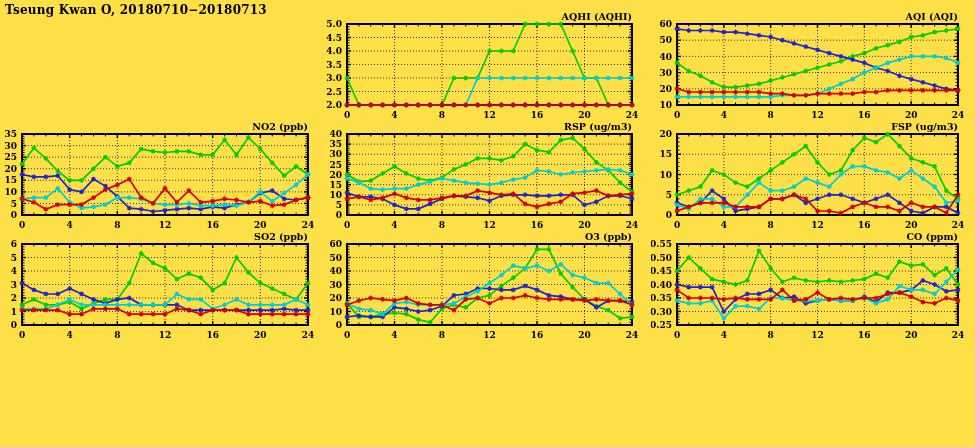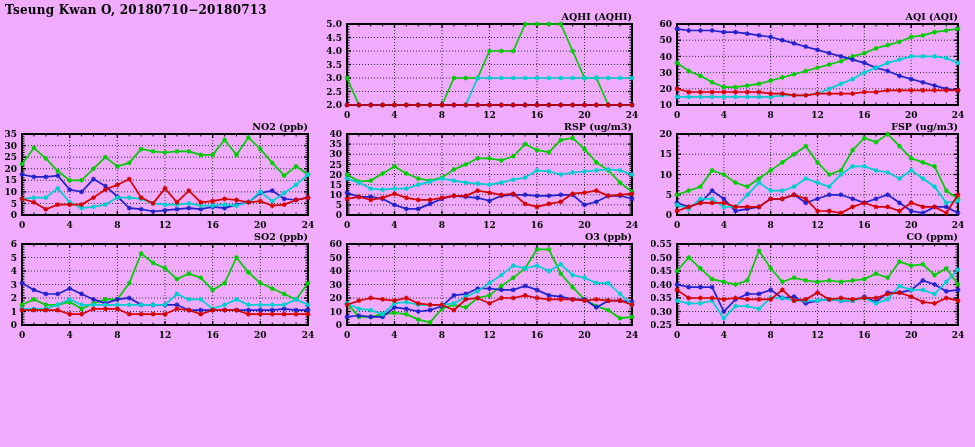--- a/index.html
+++ b/index.html
@@ -1,16 +1,16 @@
 <!DOCTYPE html>
 <html><head>
 <meta charset="utf-8">
 <style>
   html,body{margin:0;padding:0;background:#ffffff;}
-  .canvas{position:relative;width:975px;height:447px;background:#f0abfc;
+  .canvas{position:relative;width:975px;height:447px;background:#fde047;
           font-family:"DejaVu Serif",serif;overflow:hidden;}
   .page-title{position:absolute;left:5px;top:3px;font:bold 12px "DejaVu Serif",serif;
               color:#000;letter-spacing:0.2px;white-space:nowrap;}
   .chart-slot{position:absolute;}
   .tick-label{font:bold 9px "DejaVu Serif",serif;fill:#000;}
   .chart-title{font:bold 9.5px "DejaVu Serif",serif;fill:#000;}
 </style>
 </head>
 <body>
 

